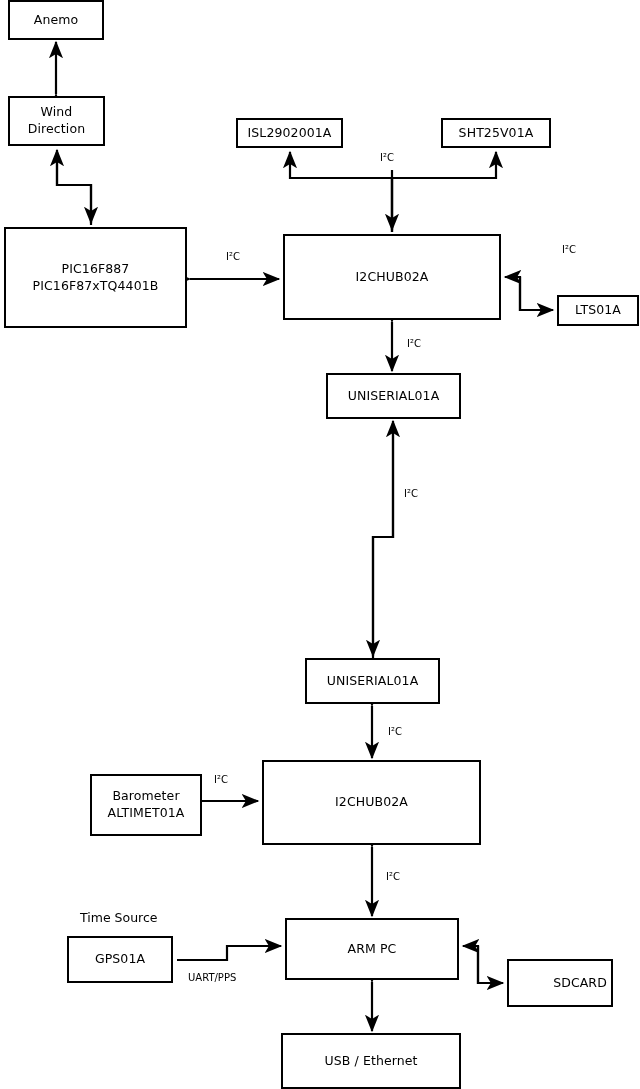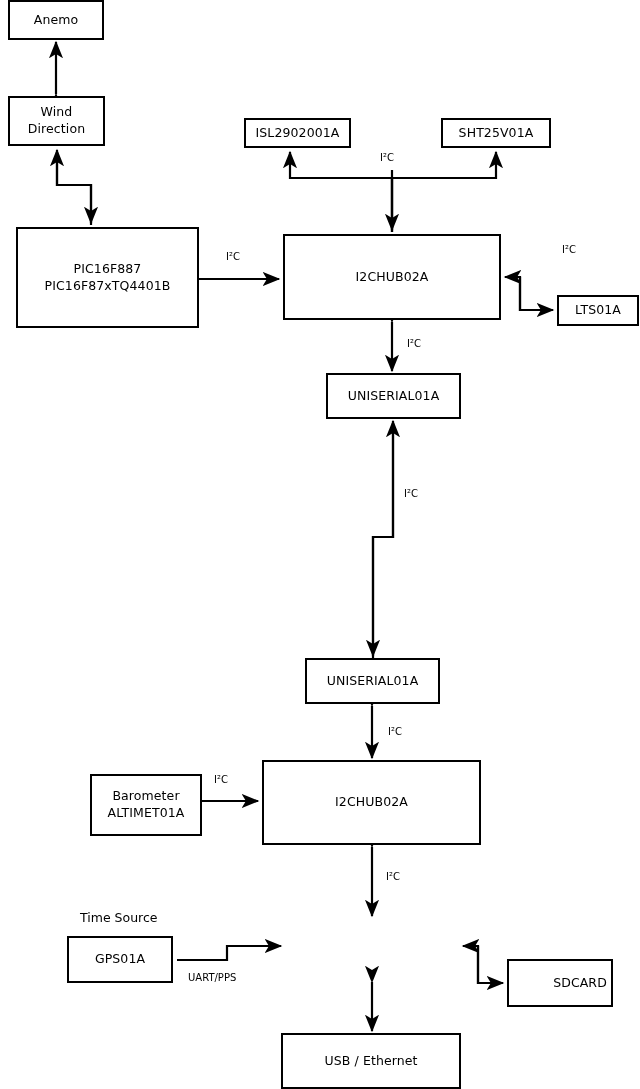--- a/index.html
+++ b/index.html
@@ -107,42 +107,43 @@
 
       <path d="M492,983 L478,983 L478,946 L463,946"></path>
     </g>
   </svg>
 
   <div class="node" style="left:8px;  top:96px;   width:97px;  height:50px;">Wind
 Direction</div>
 
   <div class="node" style="left:8px;  top:0px;    width:96px;  height:40px;">Anemo</div>
 
-  <div class="node" style="left:16px;  top:227px;  width:183px; height:101px;">PIC16F887
+  <div class="node" style="left:4px;  top:227px;  width:183px; height:101px;">PIC16F887
 PIC16F87xTQ4401B</div>
 
-  <div class="node" style="left:236px;top:118px;  width:107px; height:30px;margin-left:8px;">ISL2902001A</div>
+  <div class="node" style="left:236px;top:118px;  width:107px; height:30px;">ISL2902001A</div>
 
   <div class="node" style="left:441px;top:118px;  width:110px; height:30px;">SHT25V01A</div>
 
   <div class="node" style="left:283px;top:234px;  width:218px; height:86px;">I2CHUB02A</div>
 
   <div class="node" style="left:557px;top:295px;  width:82px;  height:31px;">LTS01A</div>
 
   <div class="node" style="left:326px;top:373px;  width:135px; height:46px;">UNISERIAL01A</div>
 
   <div class="node" style="left:305px;top:658px;  width:135px; height:46px;">UNISERIAL01A</div>
 
   <div class="node" style="left:76px; top:774px;  width:112px; height:62px;margin-left:14px;">Barometer
 ALTIMET01A</div>
 
   <div class="node" style="left:262px;top:760px;  width:219px; height:85px;">I2CHUB02A</div>
 
   <div class="node" style="left:67px; top:936px;  width:106px; height:47px;">GPS01A</div>
 
+  <div class="node" style="left:285px;top:918px;  width:174px; height:62px;">ARM PC</div>
 
   <div class="node" style="left:507px;top:959px;  width:106px; height:48px;padding-left:40px;">SDCARD</div>
 
   <div class="node" style="left:281px;top:1033px; width:180px; height:56px;">USB / Ethernet</div>
 
   <div class="edge-label" style="left:380px;top:152px;">I²C</div>
 
   <div class="edge-label" style="left:226px;top:251px;">I²C</div>
 
   <div class="edge-label" style="left:562px;top:244px;">I²C</div>

